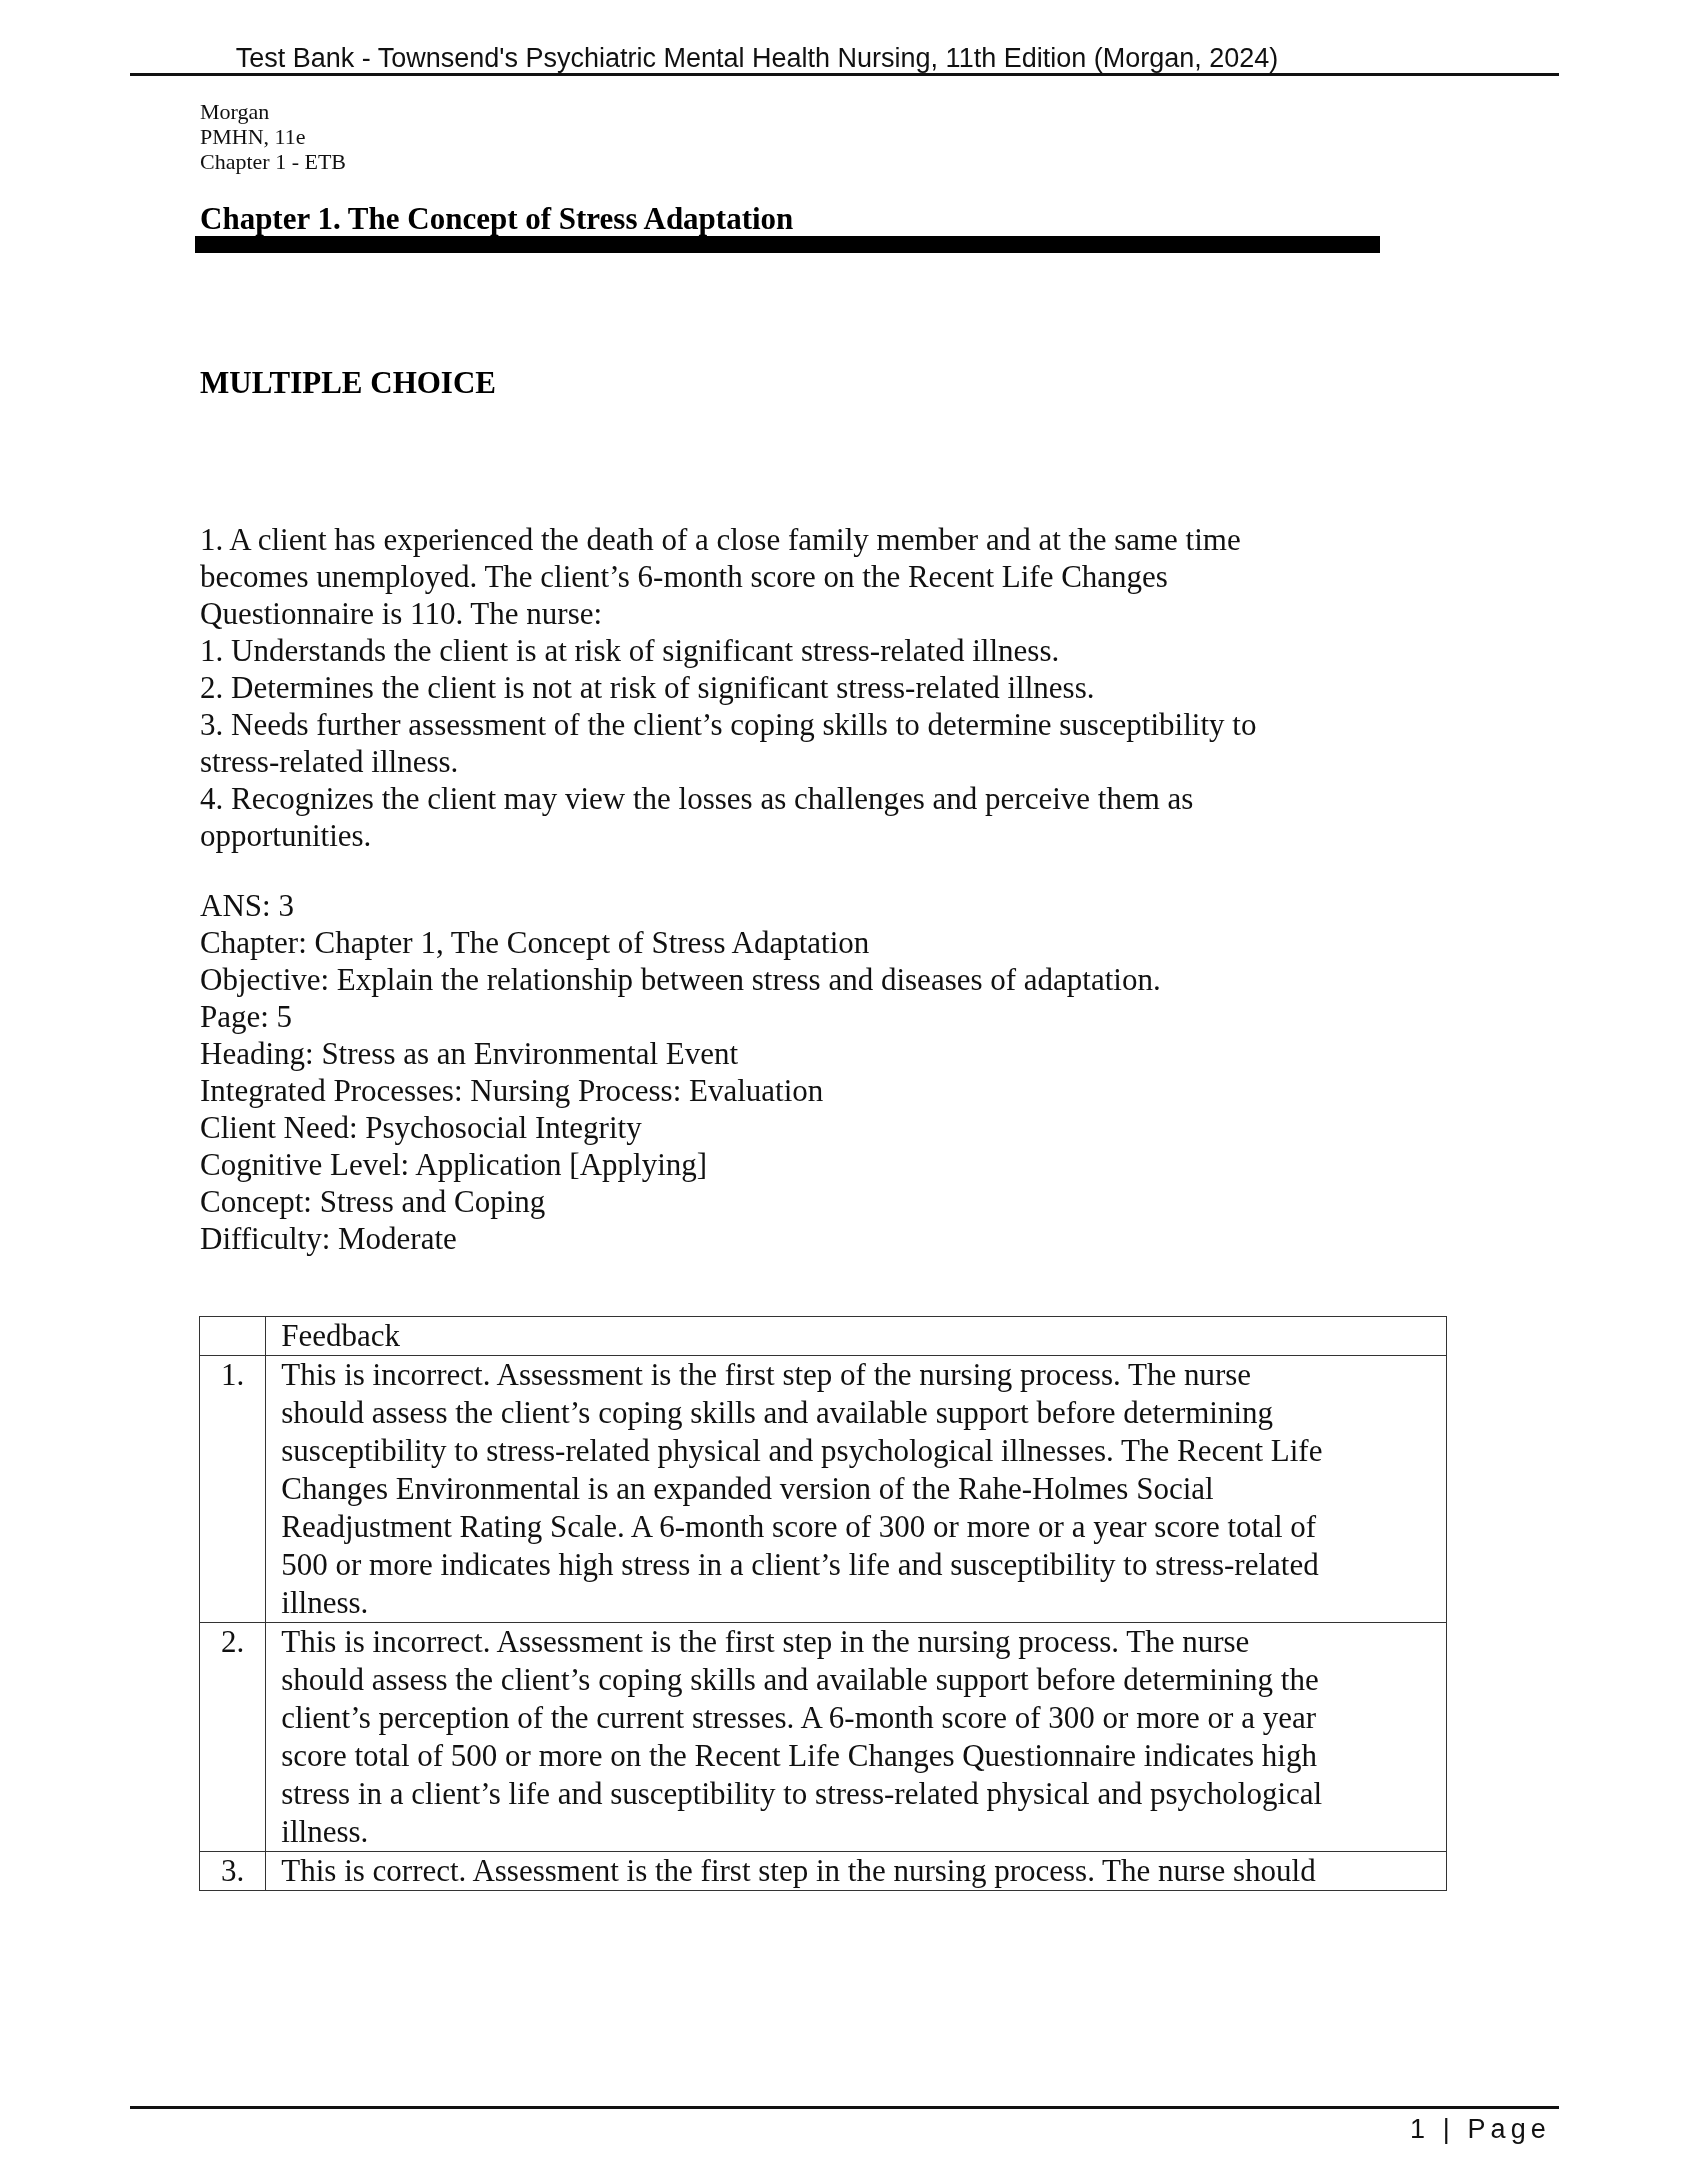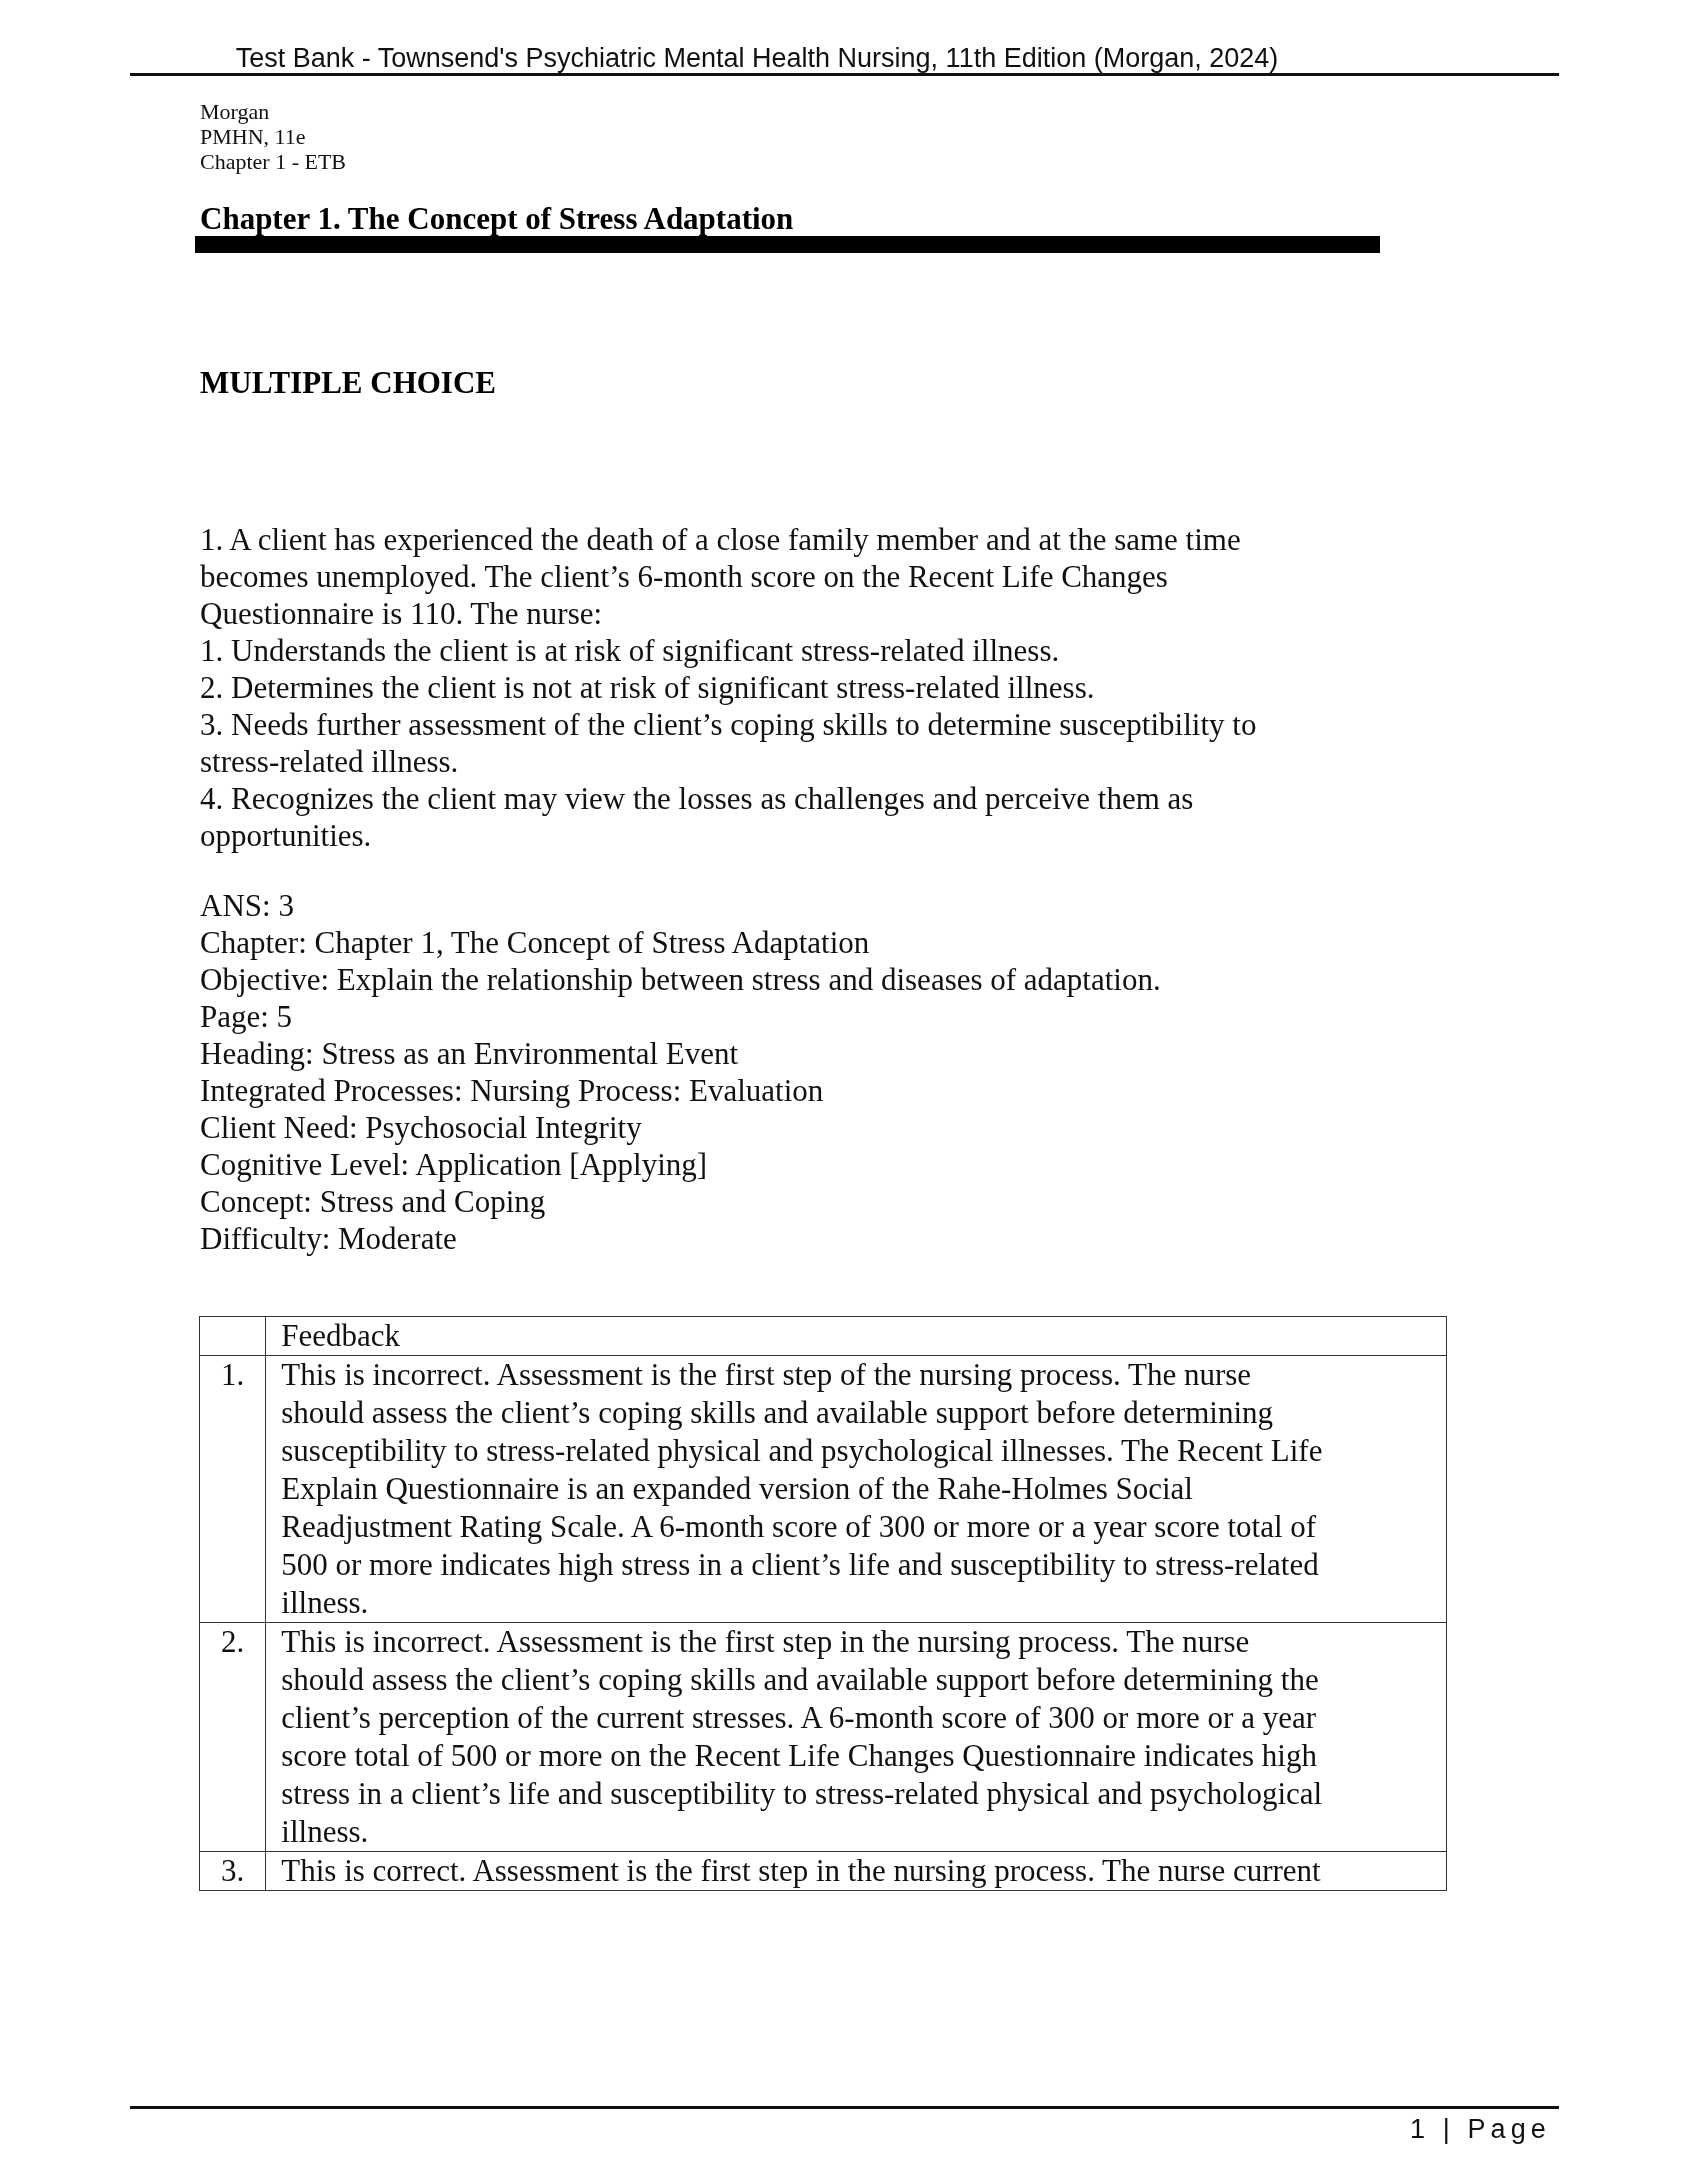--- a/index.html
+++ b/index.html
@@ -71,41 +71,41 @@
       <tr>
     <td class="num"></td>
     <td class="txt">Feedback</td>
   </tr>
   <tr>
     <td class="num">1.</td>
     <td class="txt">
       <div>This is incorrect. Assessment is the first step of the nursing process. The nurse</div>
       <div>should assess the client’s coping skills and available support before determining</div>
       <div>susceptibility to stress-related physical and psychological illnesses. The Recent Life</div>
-      <div>Explain Questionnaire is an expanded version of the Rahe-Holmes Social</div>
+      <div>Changes Environmental is an expanded version of the Rahe-Holmes Social</div>
       <div>Readjustment Rating Scale. A 6-month score of 300 or more or a year score total of</div>
       <div>500 or more indicates high stress in a client’s life and susceptibility to stress-related</div>
       <div>illness.</div>
     </td>
   </tr>
   <tr>
     <td class="num">2.</td>
     <td class="txt">
       <div>This is incorrect. Assessment is the first step in the nursing process. The nurse</div>
       <div>should assess the client’s coping skills and available support before determining the</div>
       <div>client’s perception of the current stresses. A 6-month score of 300 or more or a year</div>
       <div>score total of 500 or more on the Recent Life Changes Questionnaire indicates high</div>
       <div>stress in a client’s life and susceptibility to stress-related physical and psychological</div>
       <div>illness.</div>
     </td>
   </tr>
   <tr>
     <td class="num">3.</td>
     <td class="txt">
-      <div>This is correct. Assessment is the first step in the nursing process. The nurse current</div>
+      <div>This is correct. Assessment is the first step in the nursing process. The nurse should</div>
     </td>
   </tr>
 </tbody>
   </table>
 
 <div class="abs ftr-rule"></div>
 <div class="abs ftr-page">1 | Page</div>
 
 
 </body></html>

